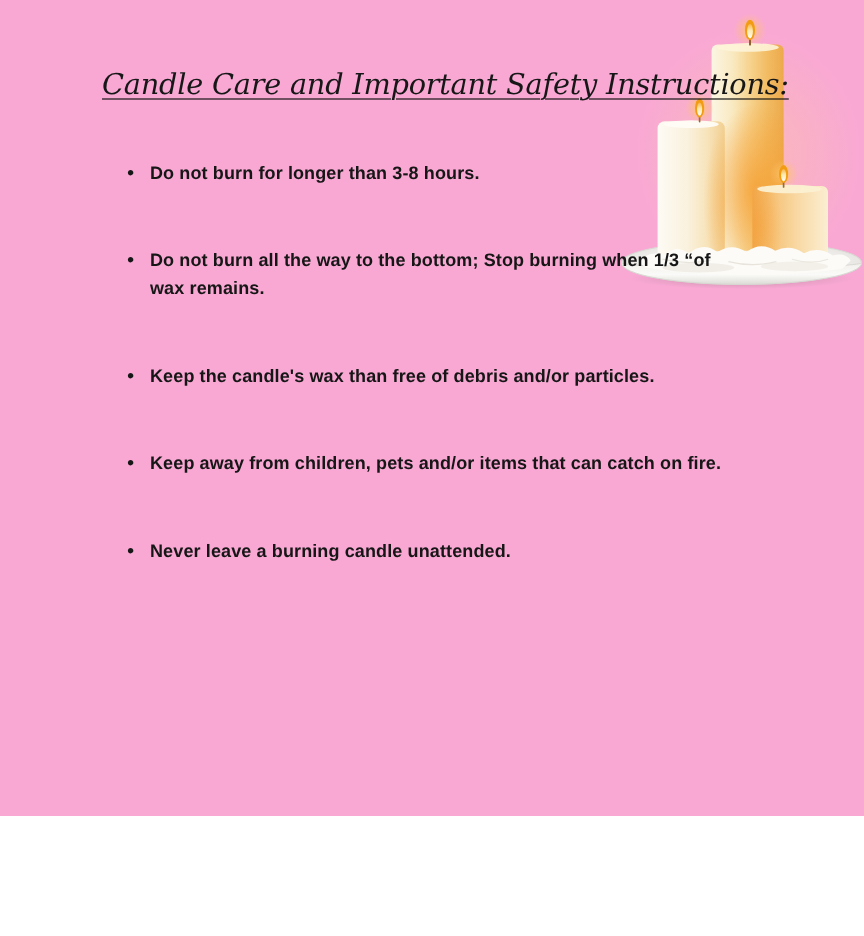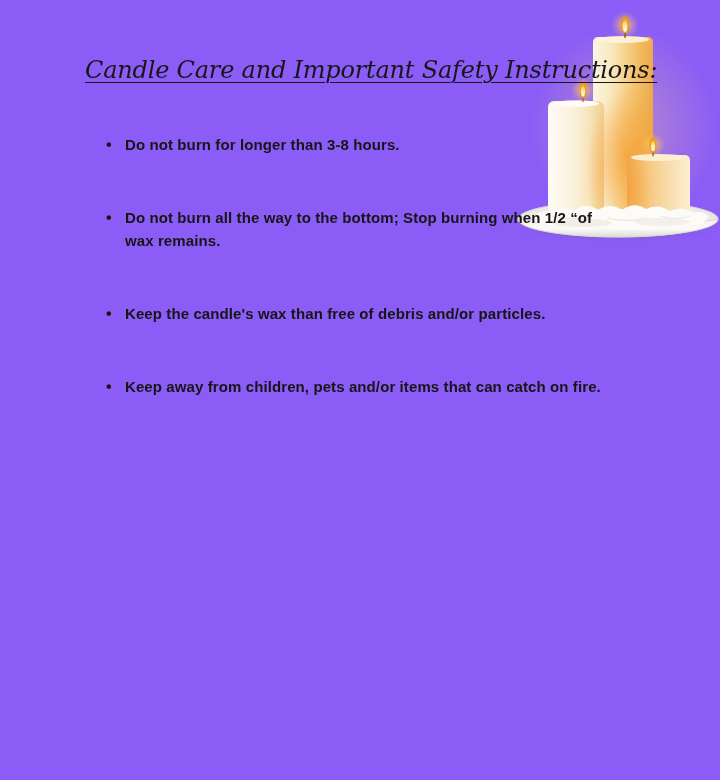--- a/index.html
+++ b/index.html
@@ -4,22 +4,22 @@
 <style>
   html, body { margin: 0; padding: 0; }
   body {
     width: 720px; height: 780px;
     background: #ffffff;
     font-family: "Liberation Sans", sans-serif;
     overflow: hidden;
   }
   .page {
     position: relative;
-    width: 720px; height: 780px;
-    background: #8b5cf6;
+    width: 720px; height: 680px;
+    background: #f9a8d4;
   }
   .title {
     position: absolute;
     left: 85px; top: 53px;
     margin: 0;
     font-family: "DejaVu Serif", serif;
     font-style: italic;
     font-weight: 500;
     font-size: 24px;
     line-height: 34px;
@@ -190,18 +190,19 @@
       <path d="M40,210 Q60,215 80,211" fill="none" stroke="#e2ded4" stroke-width="1" opacity="0.8"></path>
       <path d="M95,212 Q115,217 135,212" fill="none" stroke="#e2ded4" stroke-width="1" opacity="0.8"></path>
       <path d="M148,210 Q164,215 178,210" fill="none" stroke="#e2ded4" stroke-width="1" opacity="0.7"></path>
       <ellipse cx="70" cy="217" rx="30" ry="4" fill="#e9e6dd" opacity="0.65"></ellipse>
       <ellipse cx="150" cy="216" rx="28" ry="4" fill="#eae7de" opacity="0.55"></ellipse>
     </g>
   </svg>
 
   <ul class="instructions">
     <li>Do not burn for longer than 3-8 hours.</li>
-    <li class="wrap-narrow">Do not burn all the way to the bottom; Stop burning when 1/2 “of wax remains.</li>
+    <li class="wrap-narrow">Do not burn all the way to the bottom; Stop burning when 1/3 “of wax remains.</li>
     <li>Keep the candle's wax than free of debris and/or particles.</li>
     <li class="wrap-narrow">Keep away from children, pets and/or items that can catch on fire.</li>
+    <li>Never leave a burning candle unattended.</li>
   </ul>
 
 </div>
 
 </body></html>

